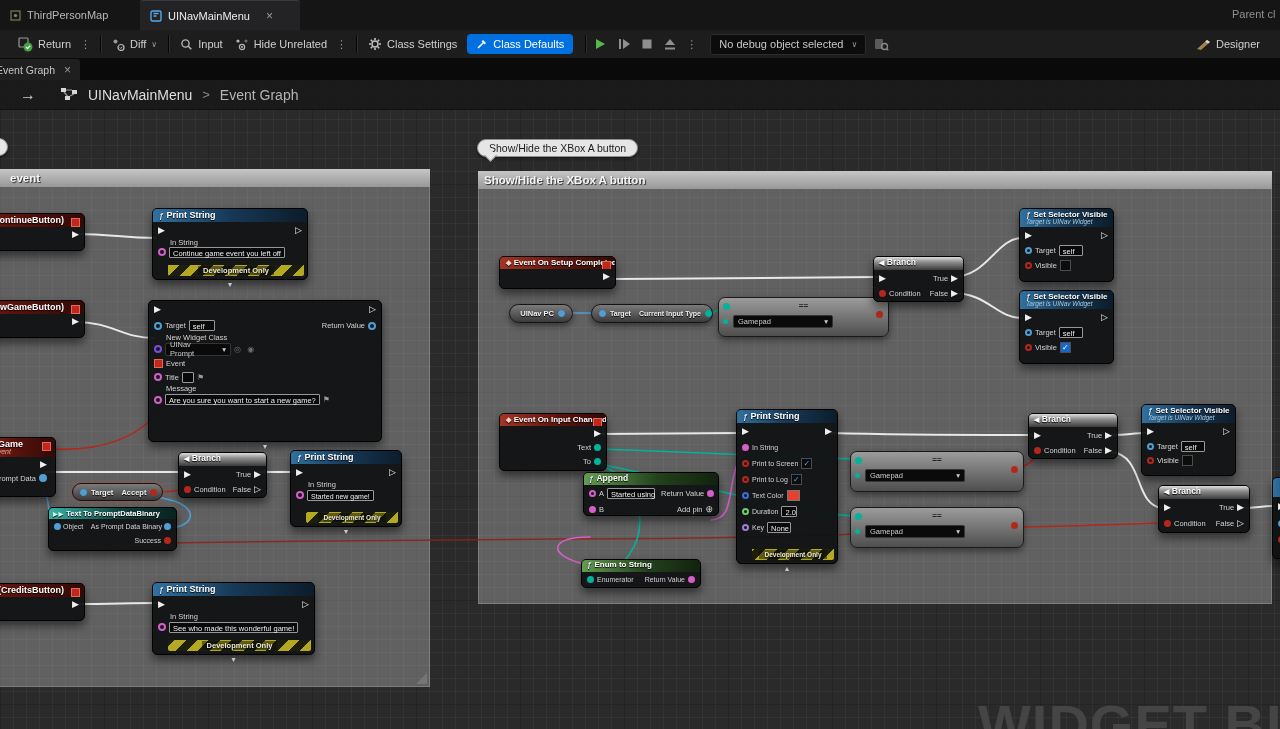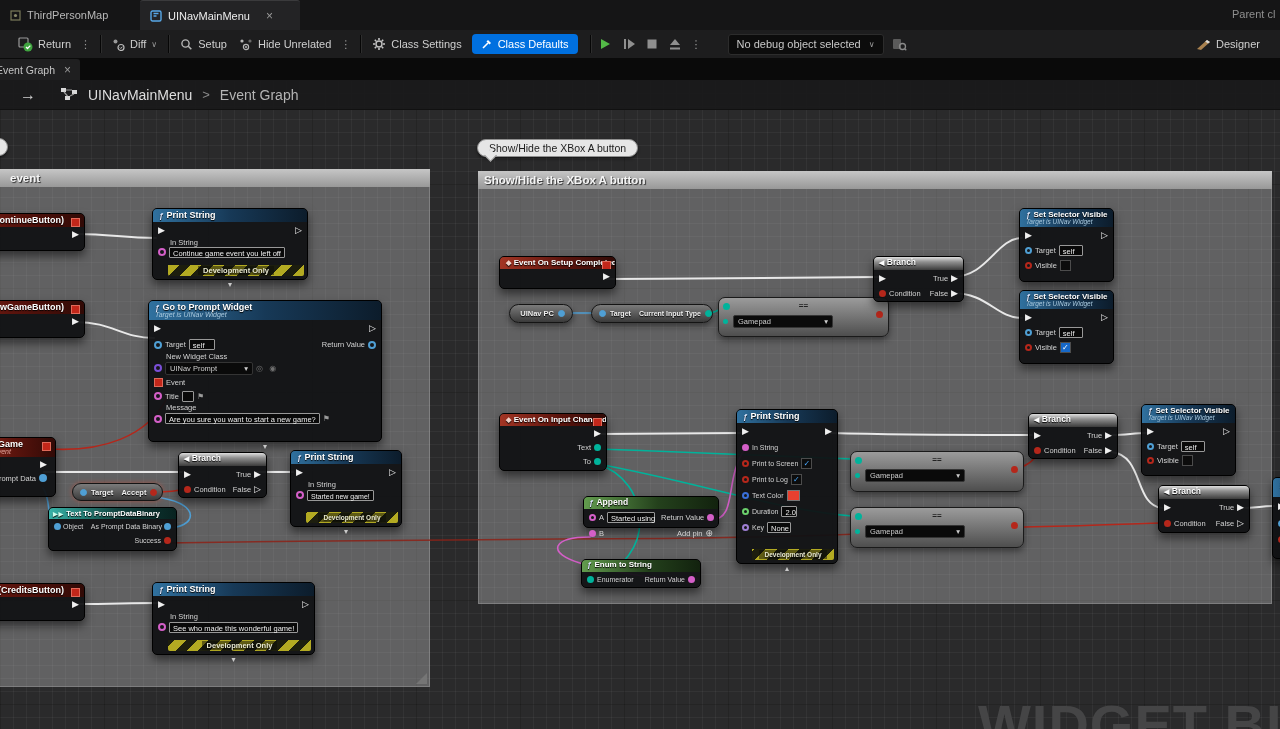--- a/index.html
+++ b/index.html
@@ -163,43 +163,39 @@
     <div class="nh hred">
         <span class="t" style="text-align:right;padding-right:14px">On Clicked (NewGameButton)</span>
         <span class="sqpin hsq"></span>
       </div>
     <div class="row rt">
         <span class="exec">▶</span>
       </div>
   </div>
 
   <div class="node" style="left:148px;top:300px;width:234px;height:142px">
-    <div class="nh hblue">
-        <span class="t"><span class="fic">ƒ</span><span>Go to Prompt Widget</span></span>
-        <span class="s">Target is UINav Widget</span>
-      </div>
     <div class="row" style="height:17px">
         <span class="exec">▶</span>
         <span class="sp"></span>
         <span class="exec">▷</span>
       </div>
     <div class="row" style="height:15px">
         <span class="pin" style="--c:#4f9fd4"></span>
         <span class="lbl">Target</span>
         <span class="tb" style="width:26px">self</span>
         <span class="sp"></span>
         <span class="lbl">Return Value</span>
         <span class="pin" style="--c:#4f9fd4"></span>
       </div>
     <div class="row" style="height:9px;padding-left:17px">
         <span class="lbl">New Widget Class</span>
       </div>
     <div class="row" style="height:14px">
         <span class="pin" style="--c:#7b4fd8"></span>
-        <span class="dd" style="width:88px">
+        <span class="dd" style="width:66px">
           <span>UINav Prompt</span>
           <span>▾</span>
         </span>
         <span class="picons">◎ ◉</span>
       </div>
     <div class="row" style="height:14px">
         <span class="sqpin"></span>
         <span class="lbl">Event</span>
       </div>
     <div class="row" style="height:14px">
@@ -444,21 +440,21 @@
     <div class="row rt" style="height:14px">
         <span class="lbl">Text</span>
         <span class="pin f" style="--c:#00b39b;width:7px;height:7px"></span>
       </div>
     <div class="row rt" style="height:14px">
         <span class="lbl">To</span>
         <span class="pin f" style="--c:#00b39b;width:7px;height:7px"></span>
       </div>
   </div>
 
-  <div class="node" style="left:583px;top:496px;width:136px;height:32px">
+  <div class="node" style="left:583px;top:472px;width:136px;height:44px">
     <div class="nh hgreen" style="padding:0 5px;height:12px">
         <span class="t" style="font-size:8.5px"><span class="fic">ƒ</span><span>Append</span></span>
       </div>
     <div class="row" style="height:17px">
         <span class="pin" style="--c:#d45fc8;width:7px;height:7px"></span>
         <span class="lbl">A</span>
         <span class="tb" style="width:48px">Started using</span>
         <span class="sp"></span>
         <span class="lbl">Return Value</span>
         <span class="pin f" style="--c:#d45fc8;width:7px;height:7px"></span>
@@ -672,21 +668,21 @@
         </svg>
       <span>Diff</span>
         <span style="font-size:8px;color:#9a9a9a">∨</span>
     </div>
     <div class="tsep"></div>
     <div class="tbtn">
       <svg class="iconsvg" width="13" height="13" viewBox="0 0 13 13">
           <circle cx="5.5" cy="5.5" r="3.6" fill="none" stroke="#b5b5b5" stroke-width="1.4"></circle>
           <path d="M8.3 8.3l3 3" stroke="#b5b5b5" stroke-width="1.6"></path>
         </svg>
-      <span>Setup</span>
+      <span>Input</span>
     </div>
     <div class="tbtn">
       <svg class="iconsvg" width="14" height="13" viewBox="0 0 14 13">
           <circle cx="3" cy="3" r="1.6" fill="#b5b5b5"></circle>
           <circle cx="11" cy="3" r="1.6" fill="#6a6a6a"></circle>
           <circle cx="7" cy="9" r="2.6" fill="none" stroke="#b5b5b5" stroke-width="1.2"></circle>
           <circle cx="7" cy="9" r="1" fill="#b5b5b5"></circle>
         </svg>
       <span>Hide Unrelated</span>
     </div>
@@ -719,21 +715,21 @@
         </svg>
       <svg class="iconsvg" width="12" height="12" viewBox="0 0 12 12">
           <rect x="1.5" y="1.5" width="9" height="9" fill="#8f8f8f"></rect>
         </svg>
       <svg class="iconsvg" width="14" height="13" viewBox="0 0 14 13">
           <path d="M7 1l5 6H2z" fill="#8f8f8f"></path>
           <rect x="2" y="9.5" width="10" height="2" fill="#8f8f8f"></rect>
         </svg>
     </div>
     <span class="dots">⋮</span>
-    <div class="ddark" style="margin-left:22px">
+    <div class="ddark" style="margin-left:9px">
       <span>No debug object selected</span>
         <span style="font-size:8px;color:#9a9a9a">∨</span>
     </div>
     <svg class="iconsvg" style="margin-left:8px" width="15" height="14" viewBox="0 0 15 14">
         <rect x="1" y="2" width="8" height="10" rx="1" fill="#5a5a5a"></rect>
         <circle cx="10.5" cy="9.5" r="3" fill="none" stroke="#8a8a8a" stroke-width="1.3"></circle>
         <path d="M12.7 11.7l1.6 1.6" stroke="#8a8a8a" stroke-width="1.3"></path>
       </svg>
     <span class="sp" style="flex:1"></span>
     <div class="tbtn" style="margin-right:14px">

